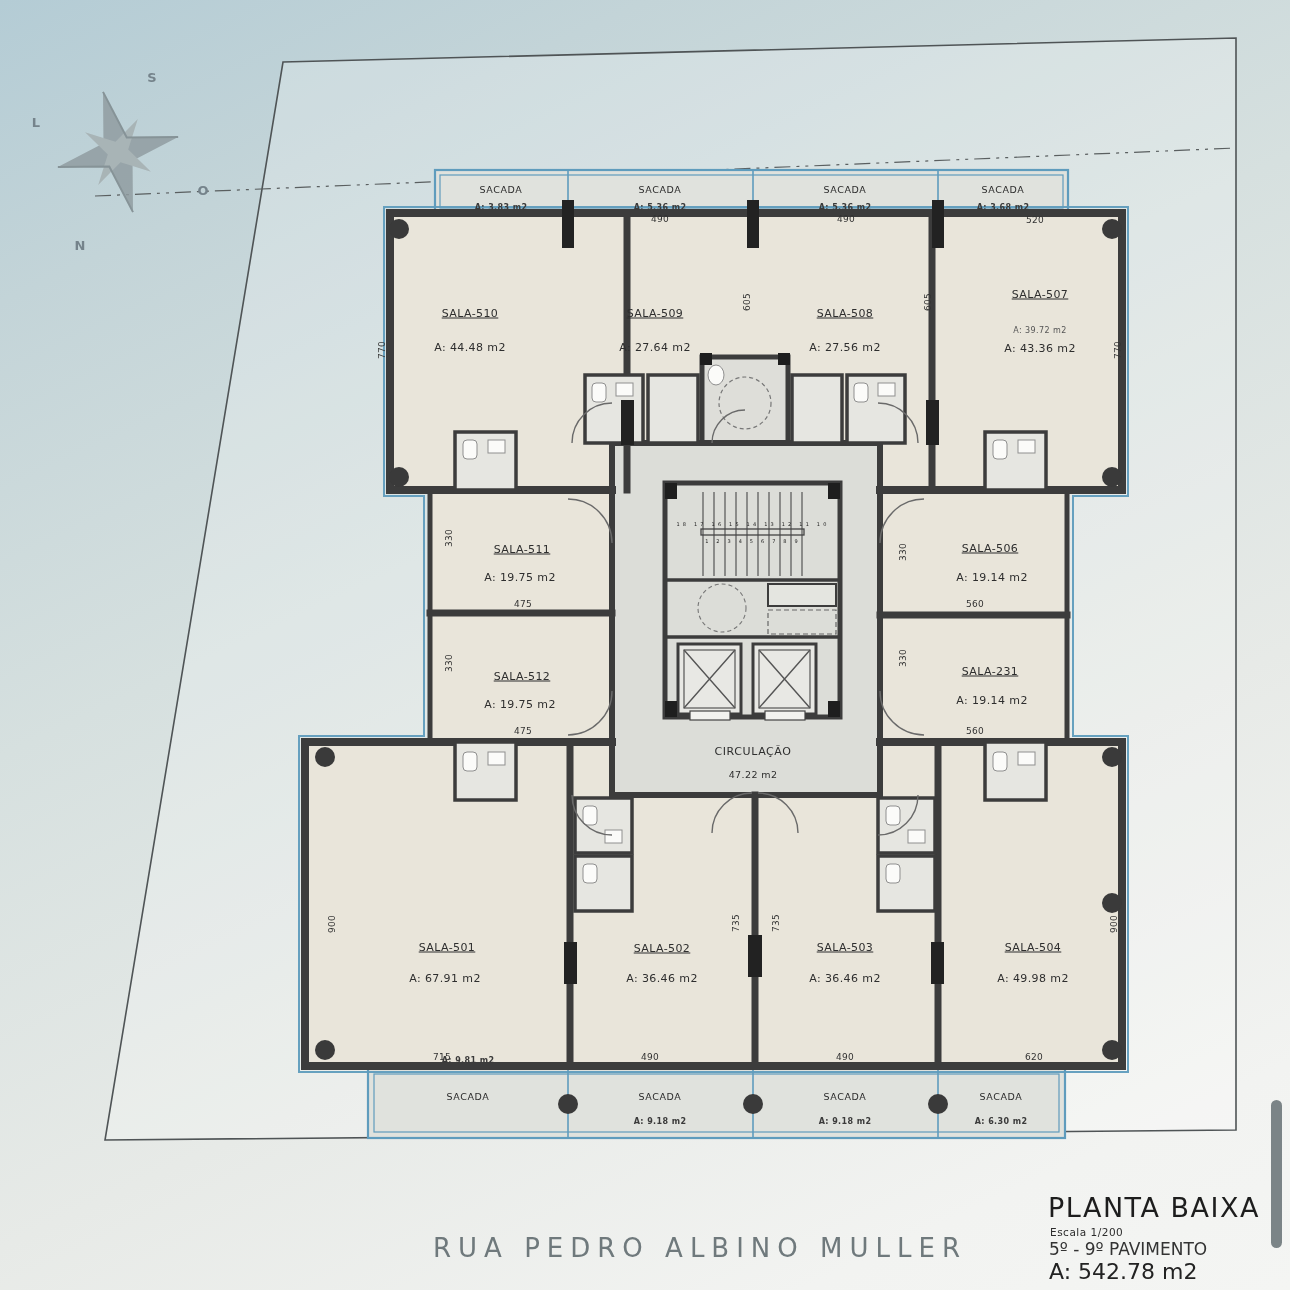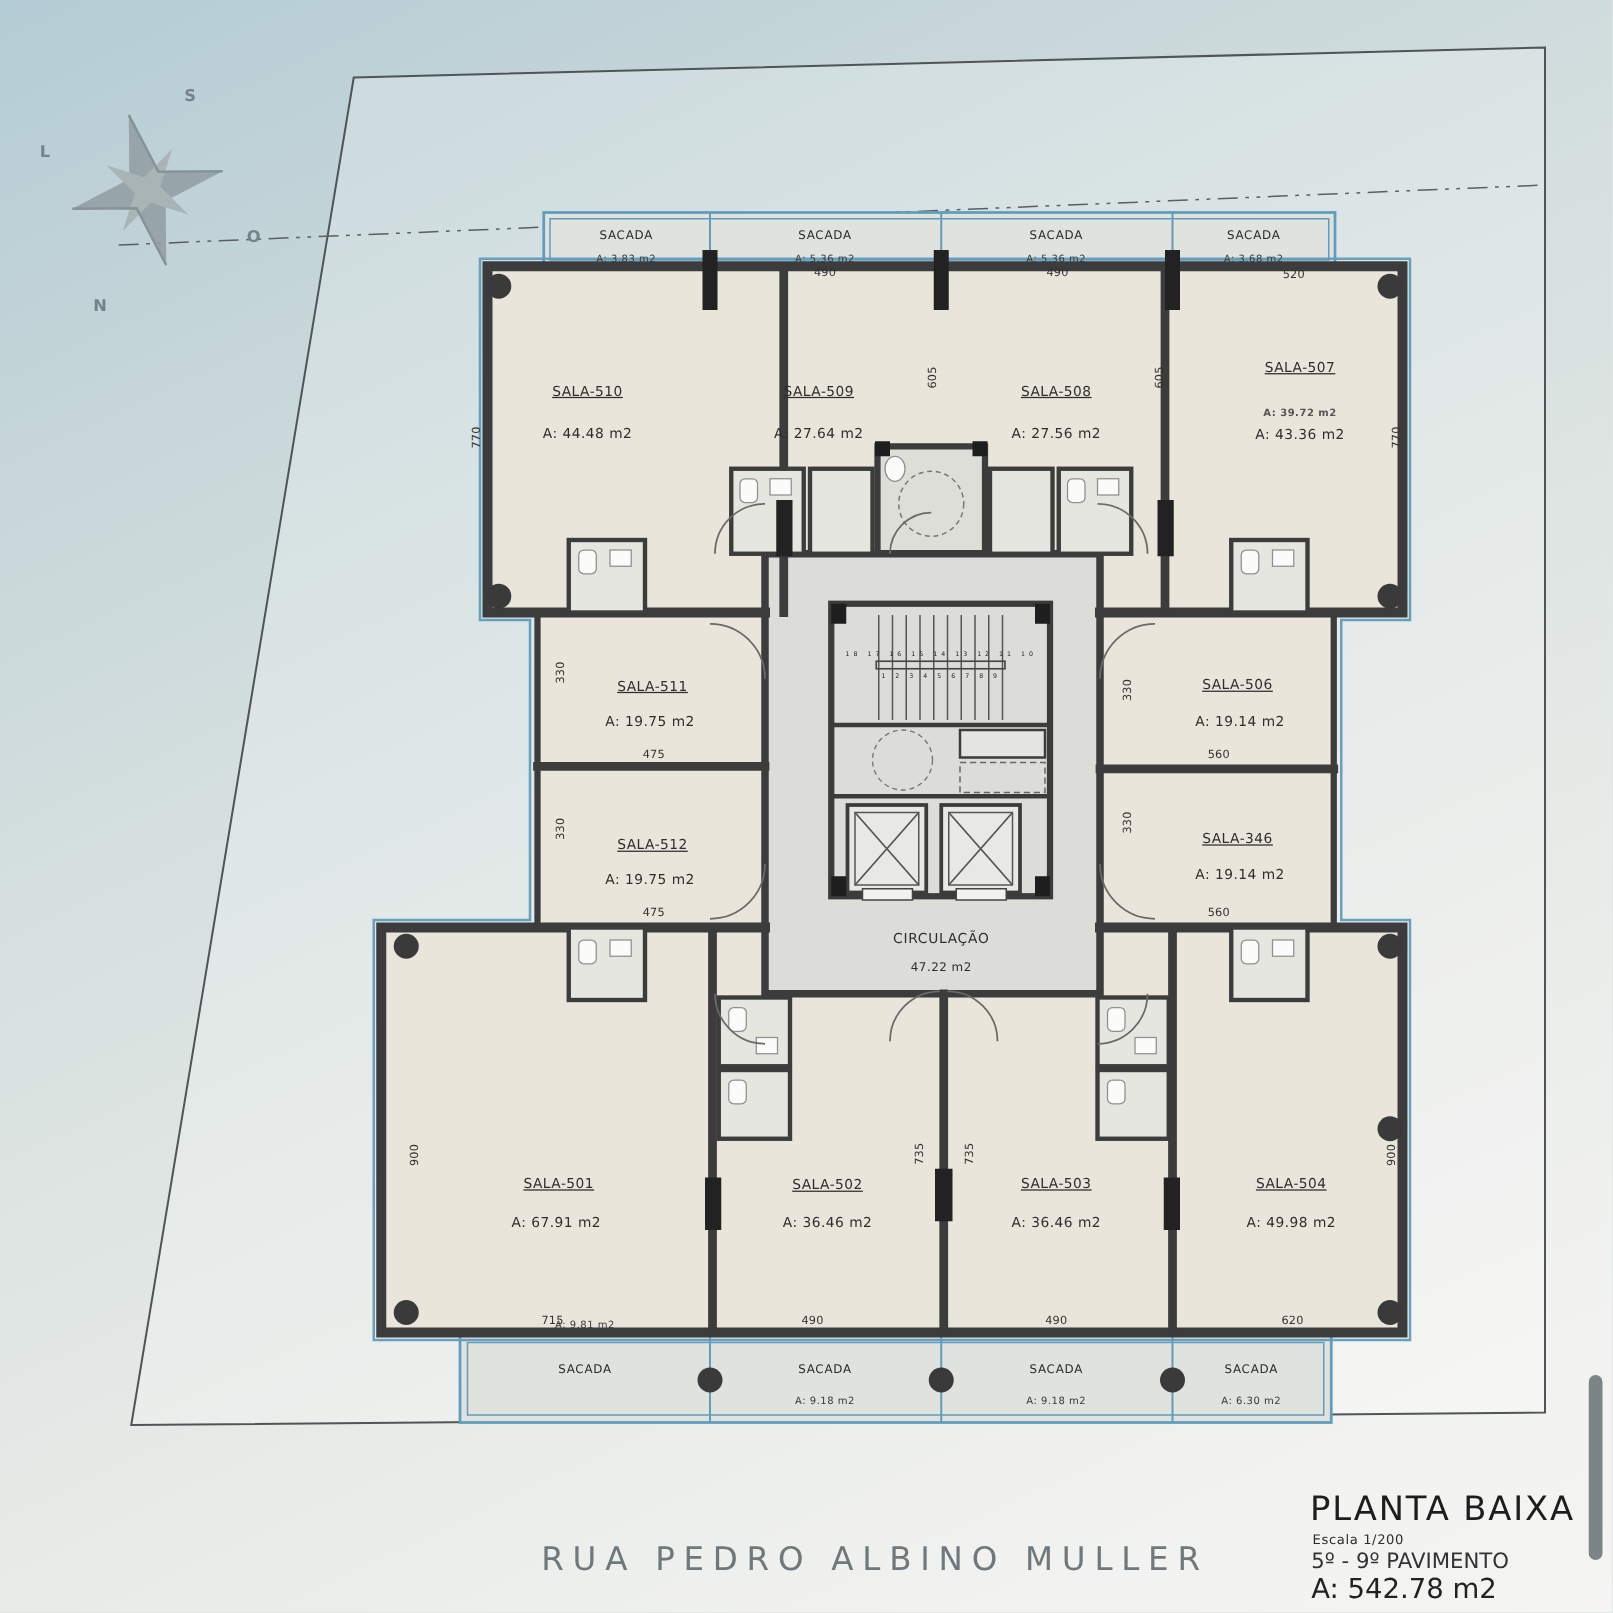--- a/index.html
+++ b/index.html
@@ -3,25 +3,25 @@
 <meta charset="utf-8">
 <style>
   html,body{margin:0;padding:0;background:#dfe5e5;}
   .canvas{position:relative;width:1290px;height:1290px;overflow:hidden;
     background:linear-gradient(155deg,#b4ccd5 0%,#c3d4d8 16%,#d6e0df 40%,#e7eae7 66%,#f2f3f1 88%,#f4f5f3 100%);
     font-family:"DejaVu Sans",sans-serif;}
   svg{position:absolute;left:0;top:0;}
   .lb{position:absolute;transform:translate(-50%,-50%);font:11px "DejaVu Sans",sans-serif;
       color:#2e2e2e;white-space:nowrap;letter-spacing:.4px;z-index:5;}
   .nm{font-weight:500;text-decoration:underline;}
-  .note{font-size:8px;color:#555;font-weight:bold;}
+  .note{font-size:8px;color:#555;}
   .dim{font-size:9px;color:#333;letter-spacing:.2px;}
   .vdim{transform:translate(-50%,-50%) rotate(-90deg);}
   .sac{font-size:9.5px;letter-spacing:.6px;color:#2b2b2b;}
-  .saca{font-size:8px;color:#3a3a3a;}
+  .saca{font-size:8px;color:#3a3a3a;font-weight:bold;}
   .stairnum{font-size:5px;letter-spacing:3.2px;color:#222;}
   .circn{font-size:11px;letter-spacing:.6px;}
   .circa{font-size:9.5px;}
   .cl{position:absolute;transform:translate(-50%,-50%);font:bold 13px "DejaVu Sans",sans-serif;color:#75838b;z-index:5;}
   .tb{position:absolute;z-index:6;color:#1d1d1d;white-space:nowrap;}
   .tb-title{font-size:27px;letter-spacing:1.5px;font-weight:400;}
   .tb-scale{font-size:10.5px;color:#2c2c2c;letter-spacing:.5px;text-align:center;}
   .tb-floors{font-size:17px;color:#333;}
   .tb-area{font-size:22px;color:#222;}
   .street{position:absolute;transform:translate(-50%,-50%);font-size:26px;letter-spacing:7px;
@@ -213,21 +213,21 @@
 <div class="lb" style="left:845px;top:347px">A: 27.56 m2</div>
 <div class="lb nm" style="left:1040px;top:294px">SALA-507</div>
 <div class="lb note" style="left:1040px;top:330px">A: 39.72 m2</div>
 <div class="lb" style="left:1040px;top:348px">A: 43.36 m2</div>
 <div class="lb nm" style="left:522px;top:549px">SALA-511</div>
 <div class="lb" style="left:520px;top:577px">A: 19.75 m2</div>
 <div class="lb nm" style="left:522px;top:676px">SALA-512</div>
 <div class="lb" style="left:520px;top:704px">A: 19.75 m2</div>
 <div class="lb nm" style="left:990px;top:548px">SALA-506</div>
 <div class="lb" style="left:992px;top:577px">A: 19.14 m2</div>
-<div class="lb nm" style="left:990px;top:671px">SALA-346</div>
+<div class="lb nm" style="left:990px;top:671px">SALA-231</div>
 <div class="lb" style="left:992px;top:700px">A: 19.14 m2</div>
 <div class="lb nm" style="left:447px;top:947px">SALA-501</div>
 <div class="lb" style="left:445px;top:978px">A: 67.91 m2</div>
 <div class="lb nm" style="left:662px;top:948px">SALA-502</div>
 <div class="lb" style="left:662px;top:978px">A: 36.46 m2</div>
 <div class="lb nm" style="left:845px;top:947px">SALA-503</div>
 <div class="lb" style="left:845px;top:978px">A: 36.46 m2</div>
 <div class="lb nm" style="left:1033px;top:947px">SALA-504</div>
 <div class="lb" style="left:1033px;top:978px">A: 49.98 m2</div>
 

